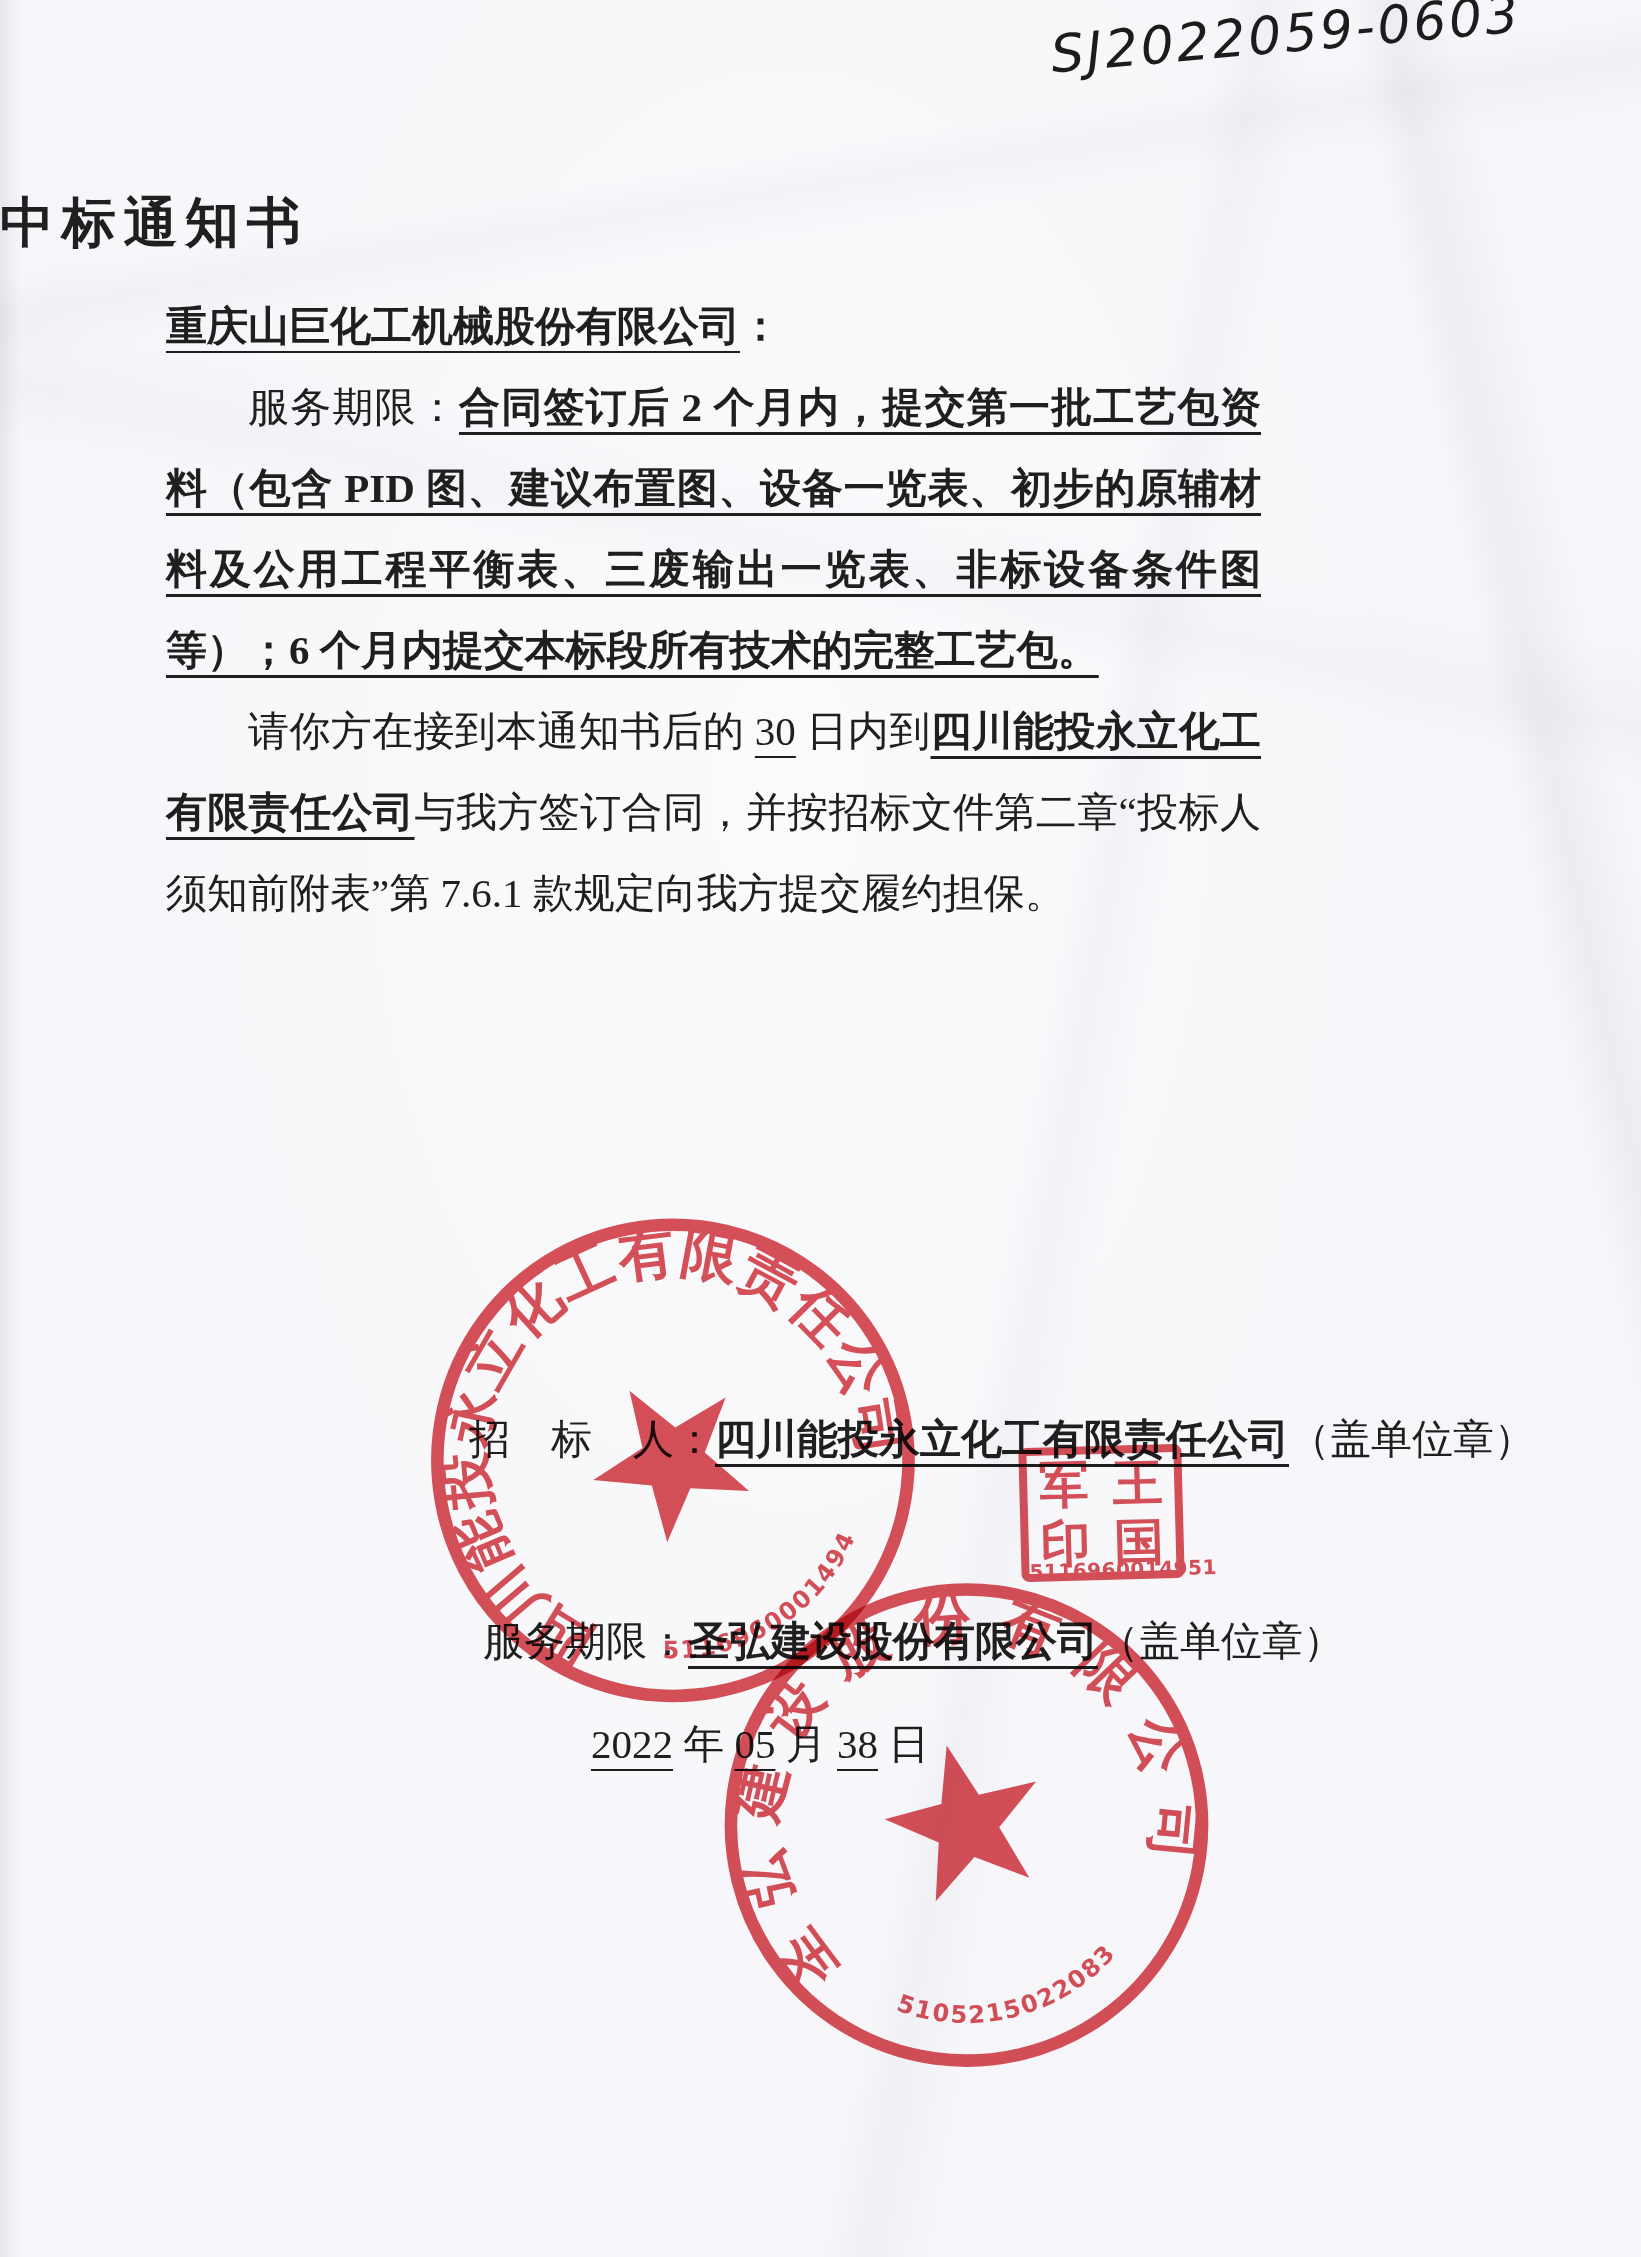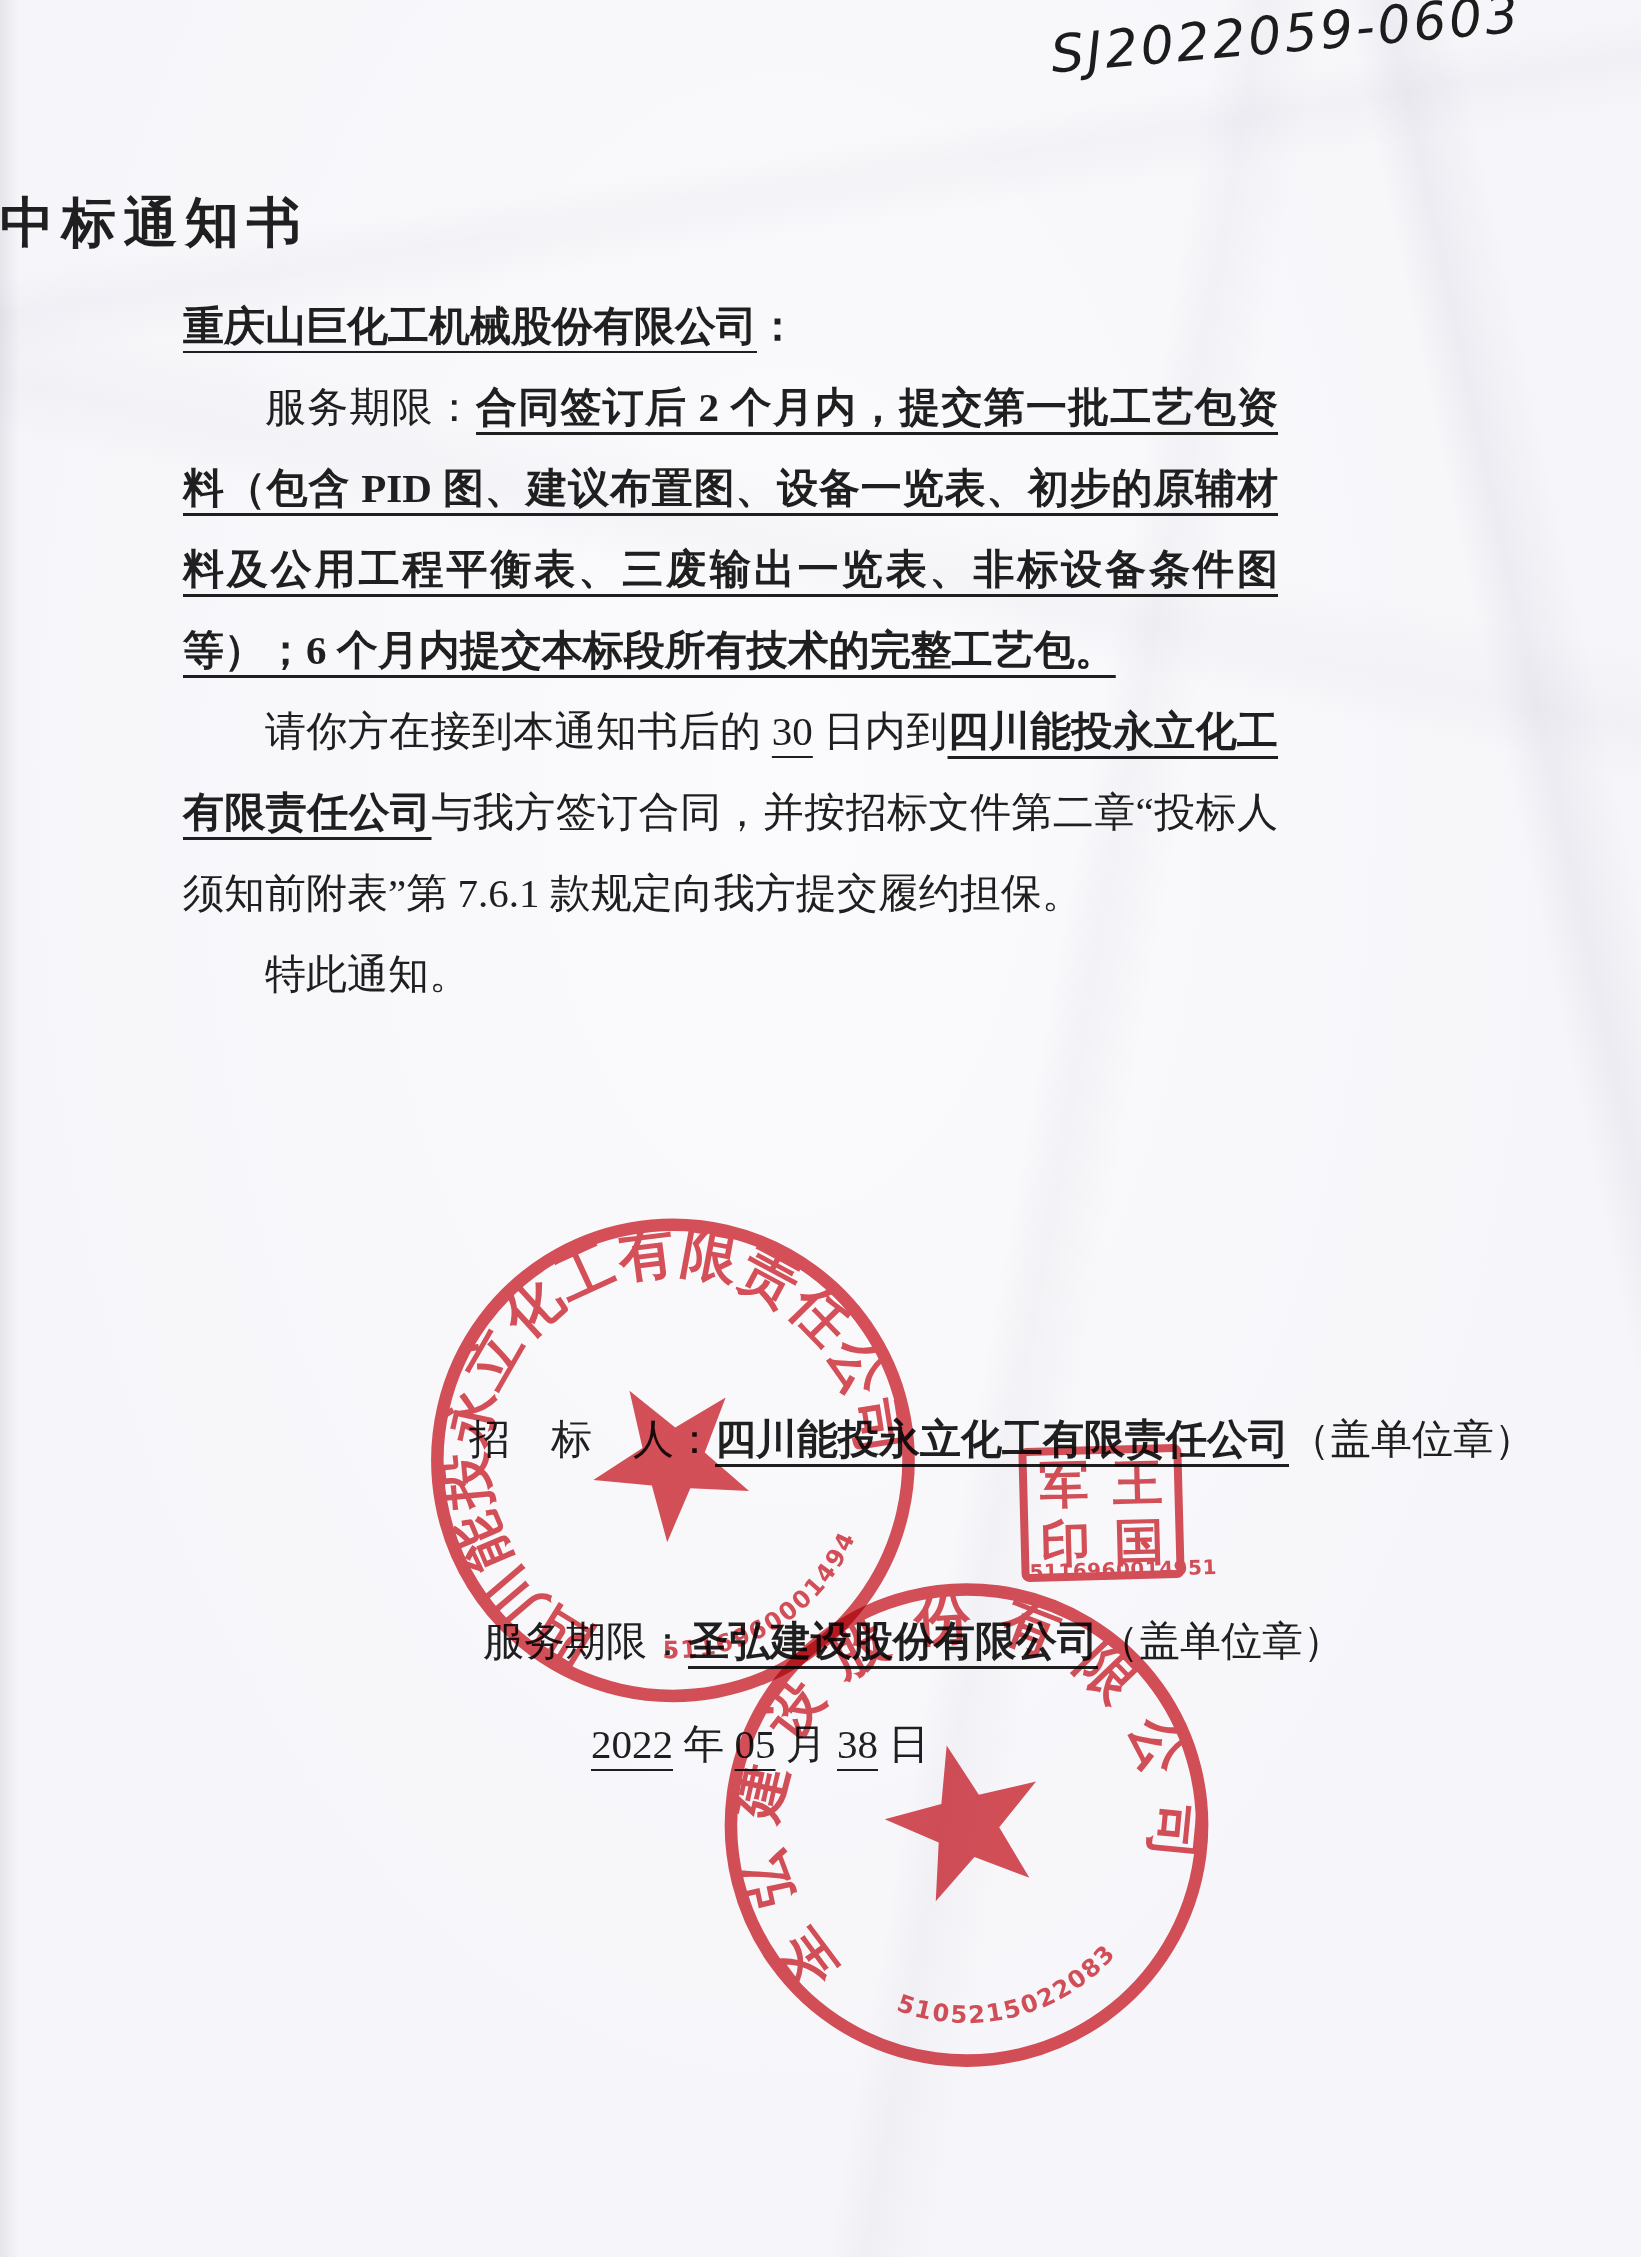--- a/index.html
+++ b/index.html
@@ -33,21 +33,21 @@
     transform:rotate(-5deg);
     white-space:nowrap;
   }
 
   .title {
     position:absolute; top:187px; left:0; width:100%;
     font-size:54px; font-weight:bold; letter-spacing:7.7px;
   }
 
   .doc-body {
-    position:absolute; left:183px; top:286px; width:1095px;
+    position:absolute; left:166px; top:286px; width:1095px;
     font-size:41px; line-height:81px;
     text-align:justify;
   }
   .doc-body p { margin:0; text-indent:2em; }
   .doc-body p.no-indent { text-indent:0; }
   .p-recipient { font-weight:bold; }
 
   .u  { text-decoration:underline; text-decoration-thickness:2.4px; text-underline-offset:10.6px; }
   .bu { font-weight:bold; text-decoration:underline; text-decoration-thickness:2.9px; text-underline-offset:10.6px; }
 
@@ -100,21 +100,20 @@
   <div class="doc-body">
     <p class="no-indent p-recipient"><span class="u">重庆山巨化工机械股份有限公司</span><span>：</span></p>
 
 
 
     <p><span>服务期限：</span><span class="bu">合同签订后 2 个月内，提交第一批工艺包资料（包含 PID 图、建议布置图、设备一览表、初步的原辅材料及公用工程平衡表、三废输出一览表、非标设备条件图等）；6 个月内提交本标段所有技术的完整工艺包。</span></p>
 
 
     <p><span>请你方在接到本通知书后的 </span><span class="u">30</span><span> 日内到</span><span class="bu">四川能投永立化工有限责任公司</span><span>与我方签订合同，并按招标文件第二章“投标人须知前附表”第 7.6.1 款规定向我方提交履约担保。</span></p>
 
-    <p>特此通知。</p>
   </div>
 
   <div class="sig sig-bidder"><span>招　标　人：</span><span class="bu">四川能投永立化工有限责任公司</span><span>（盖单位章）</span></div>
 
 
   <div class="sig sig-agent"><span>服务期限：</span><span class="bu">圣弘建设股份有限公司</span><span>（盖单位章）</span></div>
 
   <div class="sig sig-date"><span class="u">2022</span><span> 年 </span><span class="u">05</span><span> 月 </span><span class="u">38</span><span> 日</span></div>
 
   <div class="seal seal-employer">

